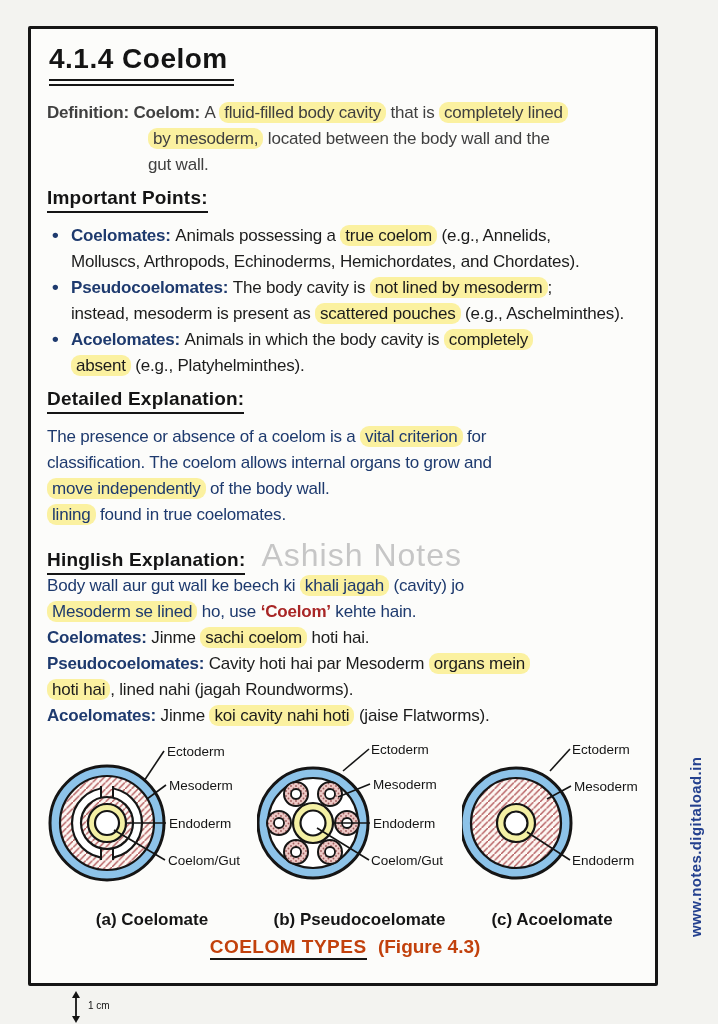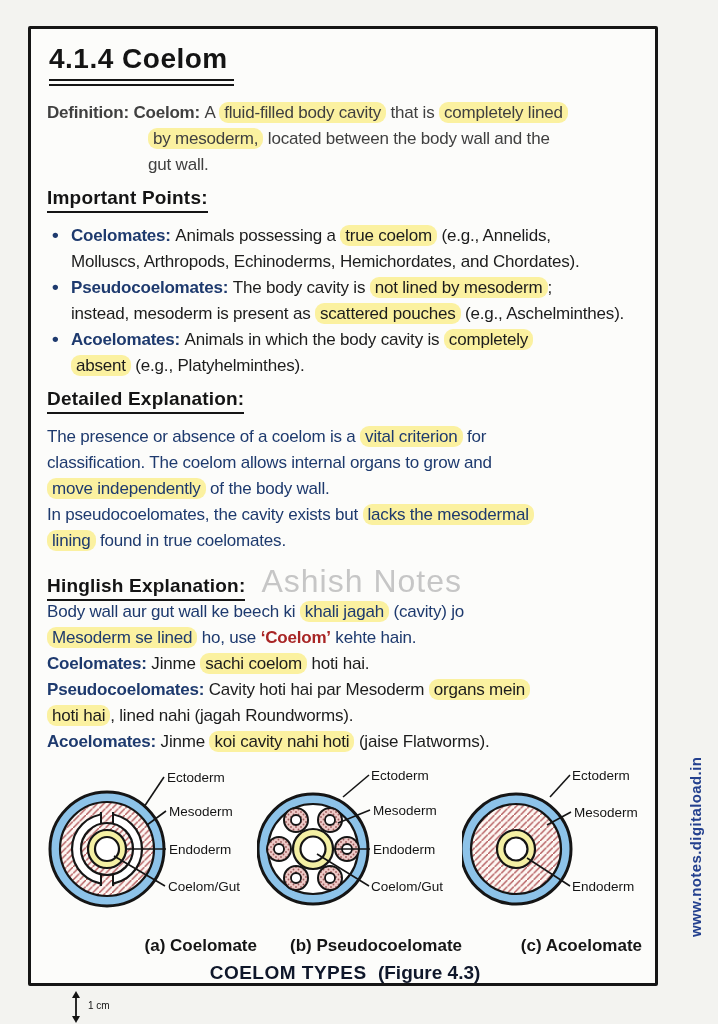--- a/index.html
+++ b/index.html
@@ -66,28 +66,28 @@
   .wmark {
     font-size:32px; color:#c6c6c6; margin-left:16px;
     letter-spacing:1px;
   }
 
   
   .figure { margin-top:8px; }
   .diagrams-row { display:flex; align-items:flex-start; }
   .diagram { flex:0 0 auto; }
   .dcaption {
-    text-align:right; font-size:17px; font-weight:bold;
+    text-align:center; font-size:17px; font-weight:bold;
     color:#151515; margin-top:1px;
   }
   svg text {
     font-family:"Liberation Sans", sans-serif;
     font-size:13.5px; fill:#151515;
   }
-  .fig-caption { text-align:center; margin-top:6px; font-size:19px; font-weight:bold; color:#0f172a; }
+  .fig-caption { text-align:center; margin-top:6px; font-size:19px; font-weight:bold; color:#c2410c; }
   .fc-main { border-bottom:2.5px solid #151515; padding-bottom:1px; letter-spacing:0.5px; }
   .fc-suffix { margin-left:6px; }
 
   
   .site {
     position:absolute; left:687px; top:937px;
     transform:rotate(-90deg); transform-origin:0 0;
     font-size:15px; font-weight:bold; color:#23408e;
     letter-spacing:0.4px; white-space:nowrap;
   }
@@ -135,21 +135,20 @@
         <div class="tline bull"><span class="marker">•</span><span class="c-navy bold">Pseudocoelomates: </span><span class="c-black">The body cavity is </span><span class="c-black hl">not lined by mesoderm</span><span class="c-black">;</span></div>
         <div class="tline cont"><span class="c-black">instead, mesoderm is present as </span><span class="c-black hl">scattered pouches</span><span class="c-black"> (e.g., Aschelminthes).</span></div>
         <div class="tline bull"><span class="marker">•</span><span class="c-navy bold">Acoelomates: </span><span class="c-black">Animals in which the body cavity is </span><span class="c-black hl">completely</span></div>
         <div class="tline cont"><span class="c-black hl">absent</span><span class="c-black"> (e.g., Platyhelminthes).</span></div>
         <div class="hrow">
           <span class="heading">Detailed Explanation:</span>
         </div>
         <div class="tline"><span class="c-navy">The presence or absence of a coelom is a </span><span class="c-navy hl">vital criterion</span><span class="c-navy"> for</span></div>
         <div class="tline"><span class="c-navy">classification. The coelom allows internal organs to grow and</span></div>
         <div class="tline"><span class="c-navy hl">move independently</span><span class="c-navy"> of the body wall.</span></div>
-        <div class="tline"><span class="c-navy">In pseudocoelomates, the cavity exists but </span><span class="c-navy hl">lacks the mesodermal</span></div>
         <div class="tline"><span class="c-navy hl">lining</span><span class="c-navy"> found in true coelomates.</span></div>
         <div class="hrow">
           <span class="heading">Hinglish Explanation:</span>
           <span class="wmark">Ashish Notes</span>
         </div>
         <div class="tline"><span class="c-navy">Body wall aur gut wall ke beech ki </span><span class="c-navy hl">khali jagah</span><span class="c-navy"> (cavity) jo</span></div>
         <div class="tline"><span class="c-navy hl">Mesoderm se lined</span><span class="c-navy"> ho, use </span><span class="c-red2 bold">‘Coelom’</span><span class="c-navy"> kehte hain.</span></div>
         <div class="tline"><span class="c-navy bold">Coelomates: </span><span class="c-black">Jinme </span><span class="c-black hl">sachi coelom</span><span class="c-black"> hoti hai.</span></div>
         <div class="tline"><span class="c-navy bold">Pseudocoelomates: </span><span class="c-black">Cavity hoti hai par Mesoderm </span><span class="c-black hl">organs mein</span></div>
         <div class="tline"><span class="c-black hl">hoti hai</span><span class="c-black">, lined nahi (jagah Roundworms).</span></div>

